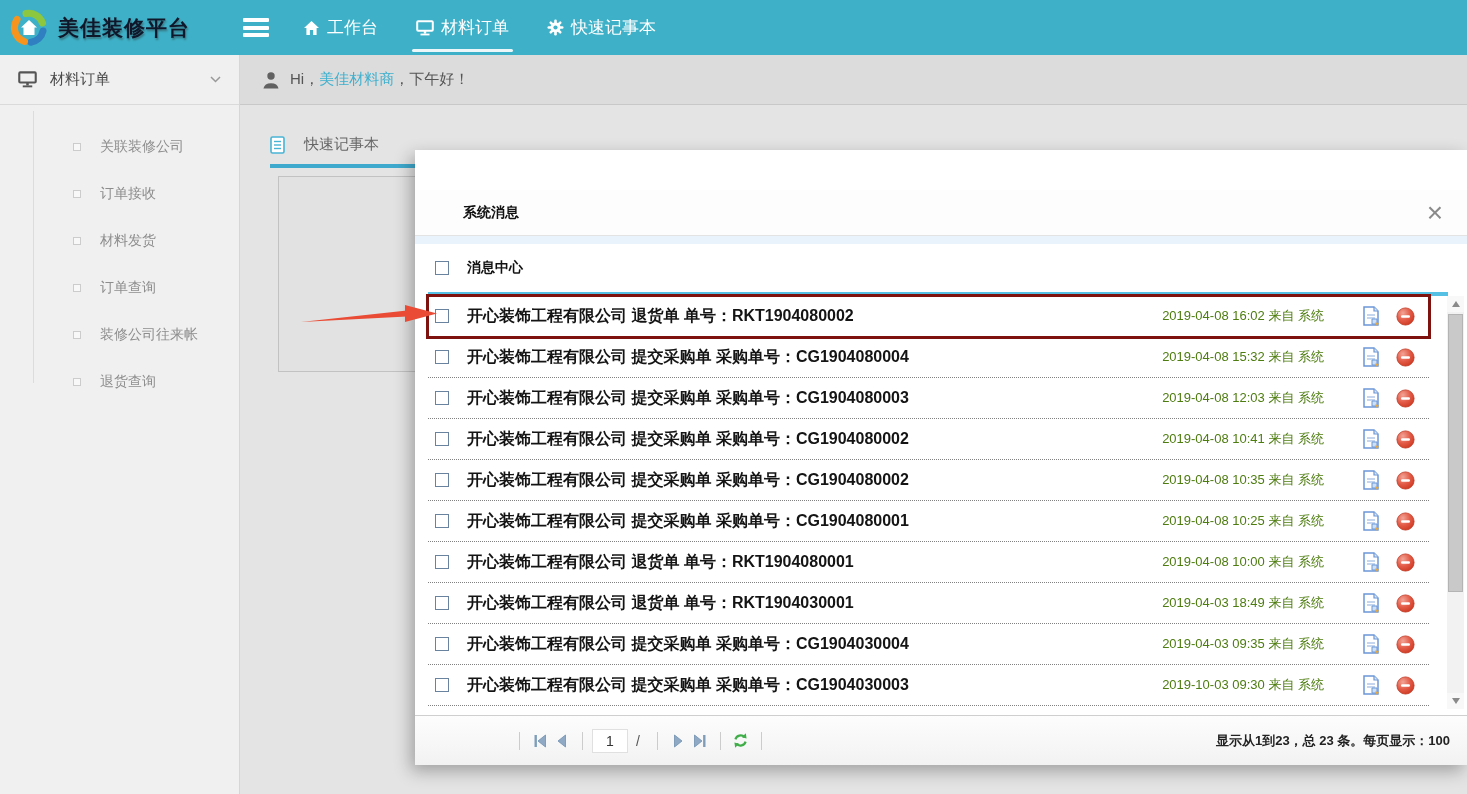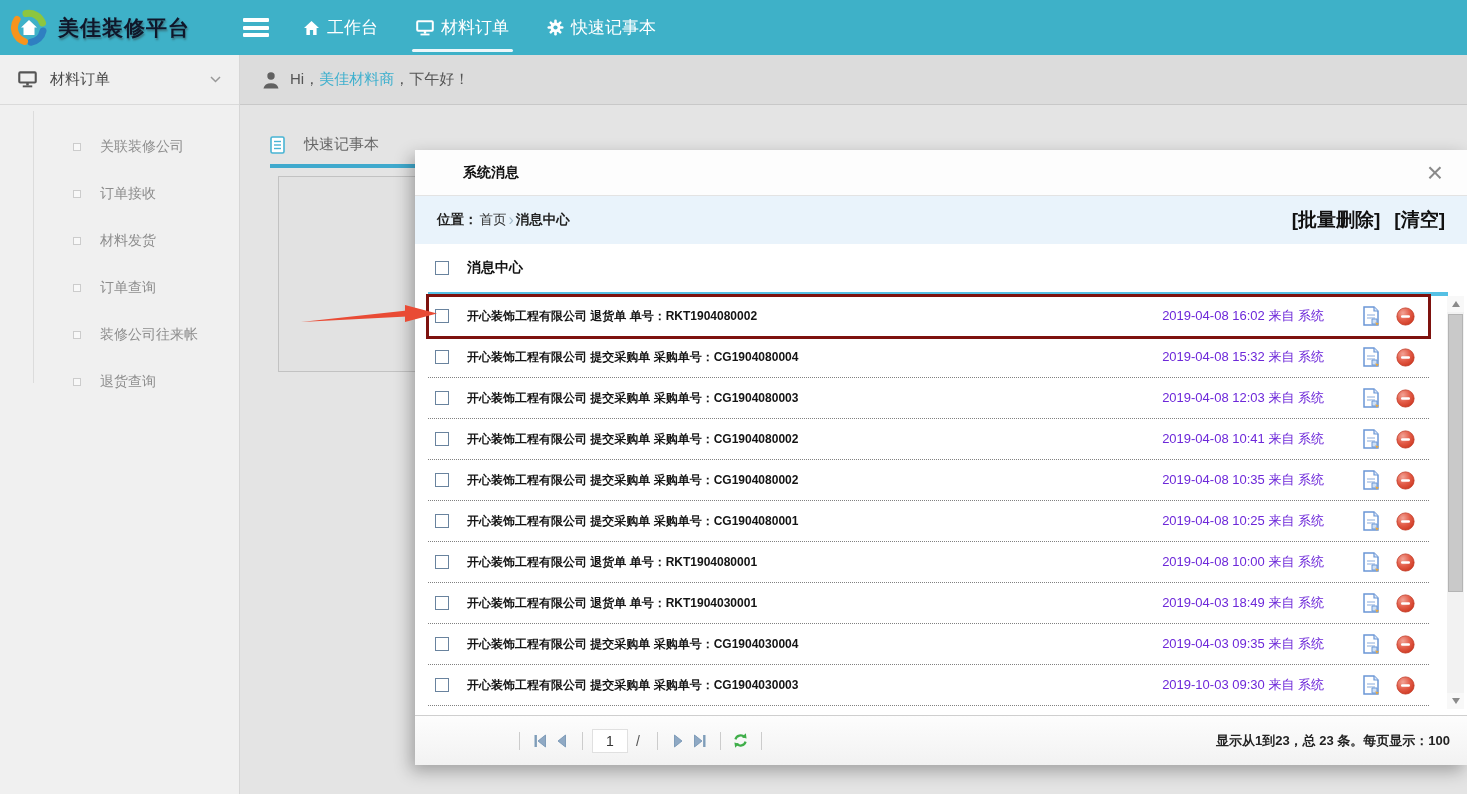--- a/index.html
+++ b/index.html
@@ -43,42 +43,42 @@
   .content { position:absolute; top:50px; left:0; right:0; bottom:0; background:#e4e4e4; }
   .tab { margin:30px 0 0 30px; width:216px; display:flex; align-items:flex-end; gap:19px;
          padding-bottom:10px; border-bottom:4px solid #3fa9cd; cursor:pointer; }
   .tab-label { color:#666; font-size:15px; }
   .notepad-box { margin:8px 0 0 38px; width:410px; height:196px; background:#e2e2e2; border:1px solid #c2c2c2; }
 
   
   .modal { position:absolute; left:415px; top:150px; width:1052px; height:615px; background:#fff;
            box-shadow:-4px 6px 16px rgba(0,0,0,.3); z-index:10; }
   .modal-header { height:46px; background:#fdfdfd; border-bottom:1px solid #e3e3e3;
-                  display:flex; align-items:center; padding:0 24px 0 48px; }
+                  display:flex; align-items:center; padding:0 24px 0 48px;margin-top:40px; }
   .modal-title { font-size:14px; font-weight:bold; color:#111; flex:1; }
   .close-button { font-size:28px; color:#8a8a8a; line-height:1; cursor:pointer; font-weight:300; }
   .breadcrumb-bar { height:48px; background:#e9f3fb; display:flex; align-items:center; padding:0 22px; }
   .breadcrumb { display:flex; align-items:center; gap:2px; flex:1; font-size:13.5px; color:#222; }
   .bc-label, .bc-current { font-weight:bold; }
   .bc-home { cursor:pointer; color:#333; }
   .bc-arrow { color:#a5bccb; font-size:16px; line-height:1; }
   .bc-actions { display:flex; gap:14px; font-size:19px; font-weight:bold; color:#111; }
   .bc-actions span { cursor:pointer; }
 
   .list-wrap { position:absolute; top:94px; bottom:50px; left:0; right:0; background:#fff; }
   .list-header-row { height:48px; display:flex; align-items:center; gap:18px; padding-left:20px; }
   .list-header-label { font-size:14px; font-weight:bold; color:#111; }
   .teal-line { height:4px; background:#55c0e4; margin:0 19px 0 13px; }
   .rows { margin:0 38px 0 13px; }
   .msg-row { position:relative; height:41px; display:flex; align-items:center; padding-left:7px;
              border-bottom:1px dotted #818181; }
   .msg-row.highlighted { outline:3px solid #7e120e; outline-offset:-1px; }
   .cb { width:14px; height:14px; background:#fff; border:1px solid #69839e; flex:none; cursor:pointer; }
-  .msg-title { font-size:12px; font-weight:bold; color:#141414; margin-left:18px; white-space:nowrap; }
-  .msg-time { margin-left:auto; font-size:13px; color:#6d28d9; white-space:nowrap; }
+  .msg-title { font-size:16px; font-weight:bold; color:#141414; margin-left:18px; white-space:nowrap; }
+  .msg-time { margin-left:auto; font-size:13px; color:#4d7c0f; white-space:nowrap; }
   .row-icon { margin-left:38px; cursor:pointer; display:flex; }
   .row-icon + .row-icon { margin-left:16px; margin-right:14px; }
 
   
   .v-scrollbar { position:absolute; right:3px; top:52px; bottom:6px; width:17px; background:#f2f2f2; }
   .scroll-arrow { position:absolute; left:0; width:17px; height:16px; background:#f8f8f8;
                   display:flex; align-items:center; justify-content:center; cursor:pointer; }
   .scroll-arrow.up { top:0; } .scroll-arrow.down { bottom:0; }
   .tri-up { width:0;height:0;border-left:4px solid transparent;border-right:4px solid transparent;border-bottom:6px solid #8a8a8a; }
   .tri-down { width:0;height:0;border-left:4px solid transparent;border-right:4px solid transparent;border-top:6px solid #8a8a8a; }

